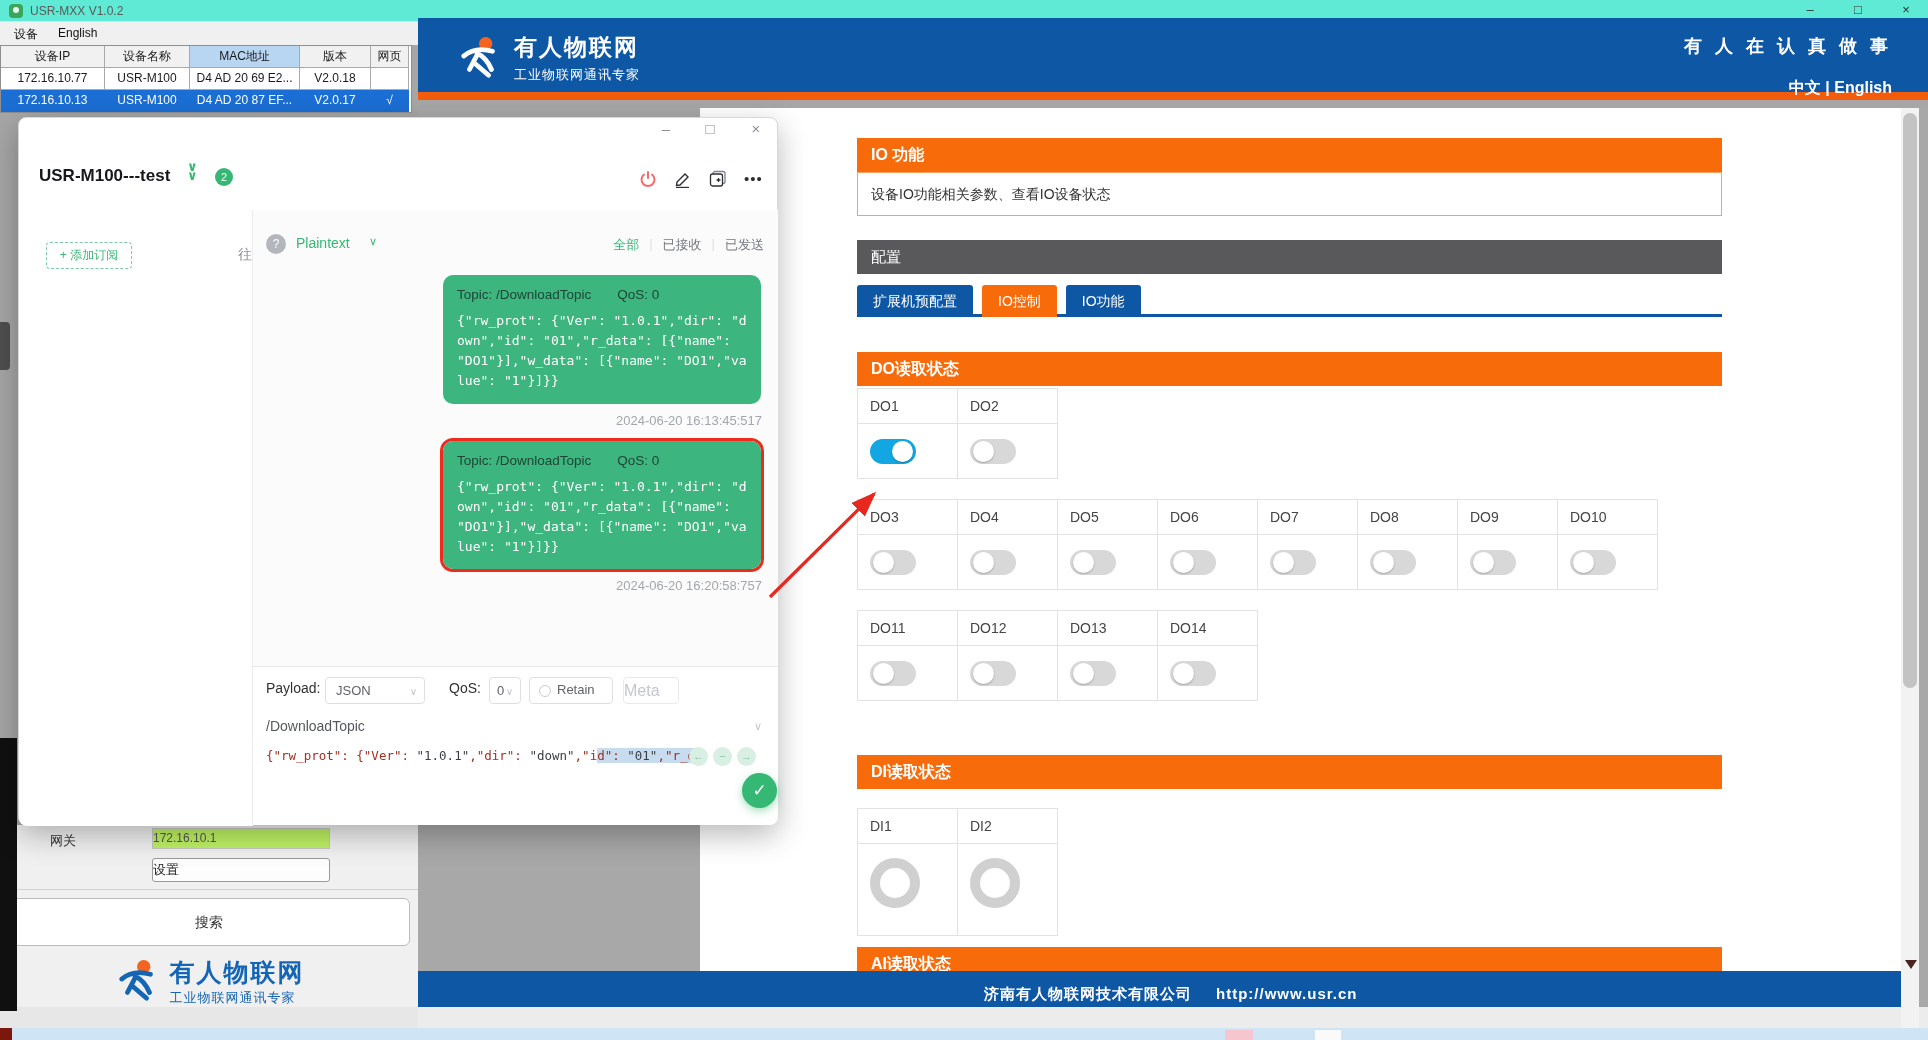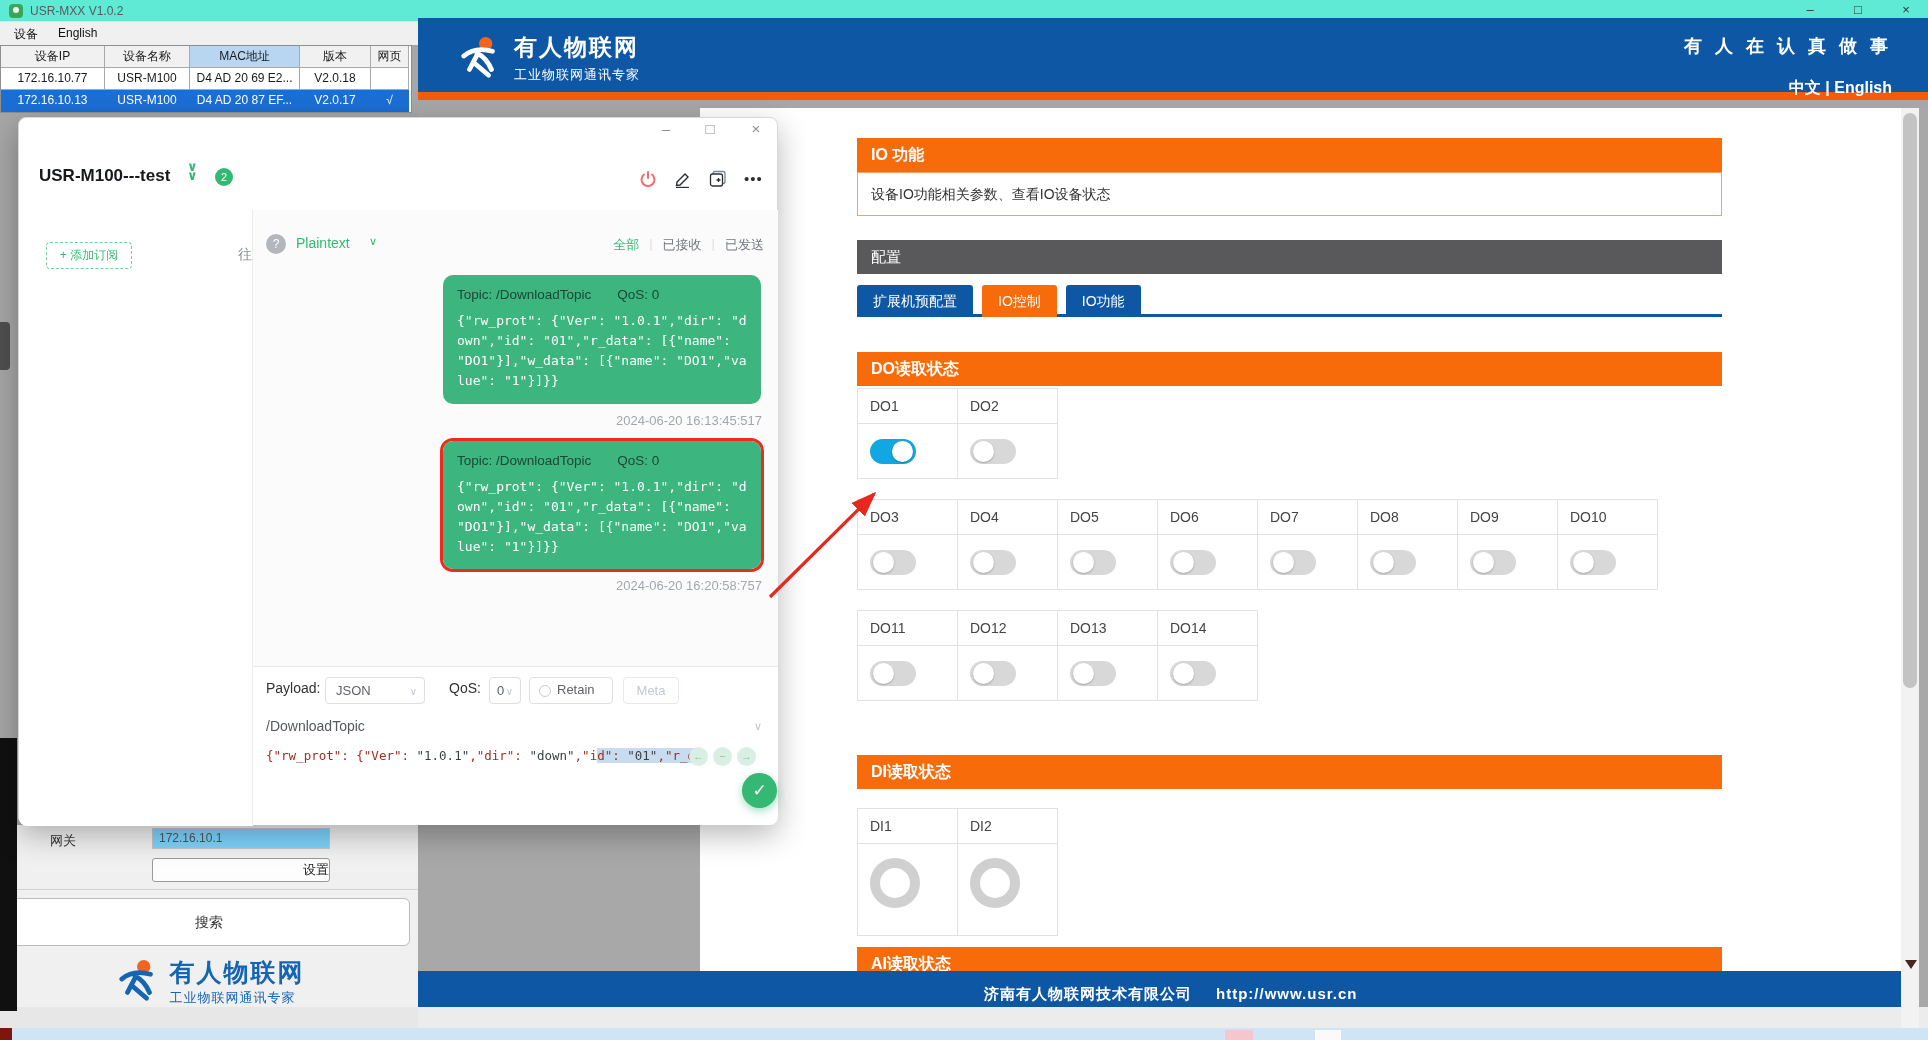--- a/index.html
+++ b/index.html
@@ -17,22 +17,22 @@
   #menubar { left:0; top:22px; width:418px; height:23px; background:#f0f0f0; }
   #menubar span { position:absolute; top:4px; font-size:12px; color:#111; }
   #devtable { left:0; top:45px; width:412px; background:#fff; border:1px solid #8f8f8f; font-size:12px; color:#1a1a1a; }
   .trow { display:grid; grid-template-columns:104px 85px 110px 71px 38px; }
   .trow > div { border-right:1px solid #a9a9a9; border-bottom:1px solid #a9a9a9; height:22px; line-height:21px; text-align:center; overflow:hidden; white-space:nowrap; }
   .trow.head > div { background:#f1f1f1; }
   .trow.head > div.maccol { background:#b8d6f2; }
   .trow.sel > div { background:#1b6ed4; color:#fff; border-color:#1b6ed4; }
   #appbottom { left:0; top:825px; width:418px; height:215px; background:#f0f0f0; }
   #appbottom .gwlabel { left:50px; top:7px; font-size:13px; color:#333; position:absolute; }
-  #appbottom .gwinput { left:152px; top:3px; width:178px; height:21px; background:#7dd3fc; border:1px solid #c6c6c6; font-size:12px; color:#555; line-height:19px; padding-left:6px; position:absolute; }
-  #appbottom .setbtn { left:152px; top:33px; width:178px; height:24px; background:#fdfdfd; border:1px solid #9a9a9a; border-radius:3px; font-size:13px; color:#222; text-align:right; line-height:22px; position:absolute; }
+  #appbottom .gwinput { left:152px; top:3px; width:178px; height:21px; background:#bef264; border:1px solid #c6c6c6; font-size:12px; color:#555; line-height:19px; position:absolute; }
+  #appbottom .setbtn { left:152px; top:33px; width:178px; height:24px; background:#fdfdfd; border:1px solid #9a9a9a; border-radius:3px; font-size:13px; color:#222; text-align:left; line-height:22px; position:absolute; }
   #appbottom .divider { left:0; top:64px; width:418px; border-top:1px solid #d2d2d2; position:absolute; }
   #appbottom .searchbtn { left:8px; top:73px; width:402px; height:48px; background:#fff; border:1px solid #bbb; border-radius:6px; font-size:14px; color:#333; text-align:center; line-height:46px; position:absolute; }
   #appbottom .logo { left:0; top:128px; width:418px; height:56px; display:flex; justify-content:center; align-items:center; gap:10px; position:absolute; }
   .logotxt1 { font-size:25px; font-weight:bold; color:#1565b5; letter-spacing:2px; }
   .logotxt2 { font-size:13px; color:#1565b5; letter-spacing:1px; }
   #appbottom .greystrip { left:0; top:182px; width:418px; height:33px; background:#e7e7e7; position:absolute; }
   #leftblack { left:0; top:738px; width:17px; height:273px; background:#101010; }
   #lefttab { left:0; top:322px; width:10px; height:48px; background:#4f4f4f; border-radius:0 4px 4px 0; }
 
   
@@ -102,21 +102,21 @@
   .btopic { color:#1d4636; font-size:13.5px; display:flex; gap:26px; }
   .bpayload { margin-top:9px; color:#fff; font-family:"DejaVu Sans Mono",monospace; font-size:13px; line-height:1.55; word-break:break-all; }
   .bts { margin:6px 2px 10px 0; color:#a2a7ad; font-size:13px; }
   #pubarea { position:absolute; left:234px; top:548px; width:525px; height:159px; background:#fff; border-top:1px solid #e8e8e8; border-radius:0 0 8px 0; }
   #pubarea .plabel { position:absolute; font-size:14px; color:#303133; }
   .selbox { position:absolute; height:27px; border:1px solid #dcdfe6; border-radius:4px; font-size:13px; color:#606266; line-height:25px; padding-left:10px; }
   .selbox .sc { position:absolute; right:7px; top:0; color:#c0c4cc; font-size:10px; }
   #retainbox { position:absolute; left:276px; top:10px; width:84px; height:27px; border:1px solid #dcdfe6; border-radius:4px; }
   #retainbox .radio { position:absolute; left:9px; top:7px; width:12px; height:12px; border:1px solid #c9ccd4; border-radius:50%; }
   #retainbox .rl { position:absolute; left:27px; top:4px; font-size:13px; color:#606266; }
-  #metabtn { position:absolute; left:370px; top:10px; width:56px; height:27px; border:1px solid #e6e9ef; border-radius:4px; font-size:13px; color:#c3c7cf; text-align:center; line-height:25px; }
+  #metabtn { position:absolute; left:370px; top:10px; width:56px; height:27px; border:1px solid #e6e9ef; border-radius:4px; font-size:16px; color:#c3c7cf; line-height:25px; }
   #topicrow { position:absolute; left:13px; top:46px; width:498px; height:26px; font-size:14px; color:#55595e; line-height:26px; }
   #topicrow .tc { position:absolute; right:2px; top:0; color:#c0c4cc; font-size:11px; }
   #coderow { position:absolute; left:13px; top:78px; width:430px; height:22px; font-family:"DejaVu Sans Mono",monospace; font-size:12.5px; line-height:22px; white-space:nowrap; overflow:hidden; }
   #coderow .k { color:#a03123; }
   #coderow .v { color:#3a3f44; }
   #coderow .selhl { background:#c8dcf0; }
   .navbtn { position:absolute; top:80px; width:19px; height:19px; border-radius:50%; background:#d9efe3; color:#86c9a5; font-size:11px; text-align:center; line-height:19px; }
   #sendbtn { position:absolute; left:719px; top:114px; width:35px; height:35px; border-radius:50%; background:#34b873; color:#fff; font-size:17px; text-align:center; line-height:35px; box-shadow:0 3px 8px rgba(52,184,115,.45); }
   #pubrel { position:relative; width:525px; height:159px; }
 

